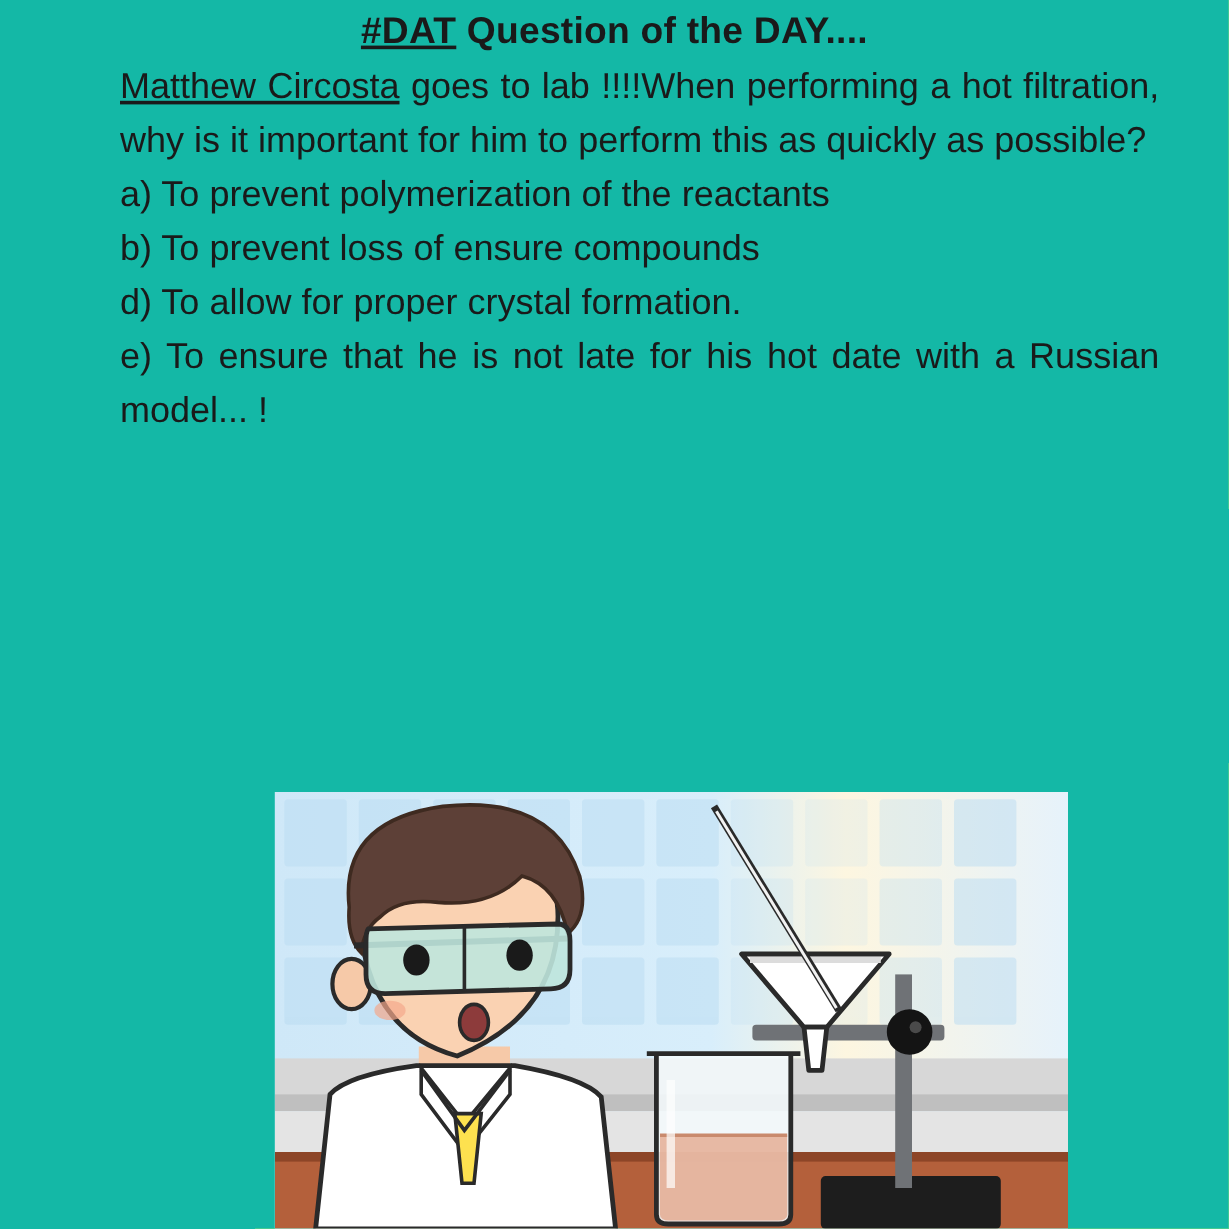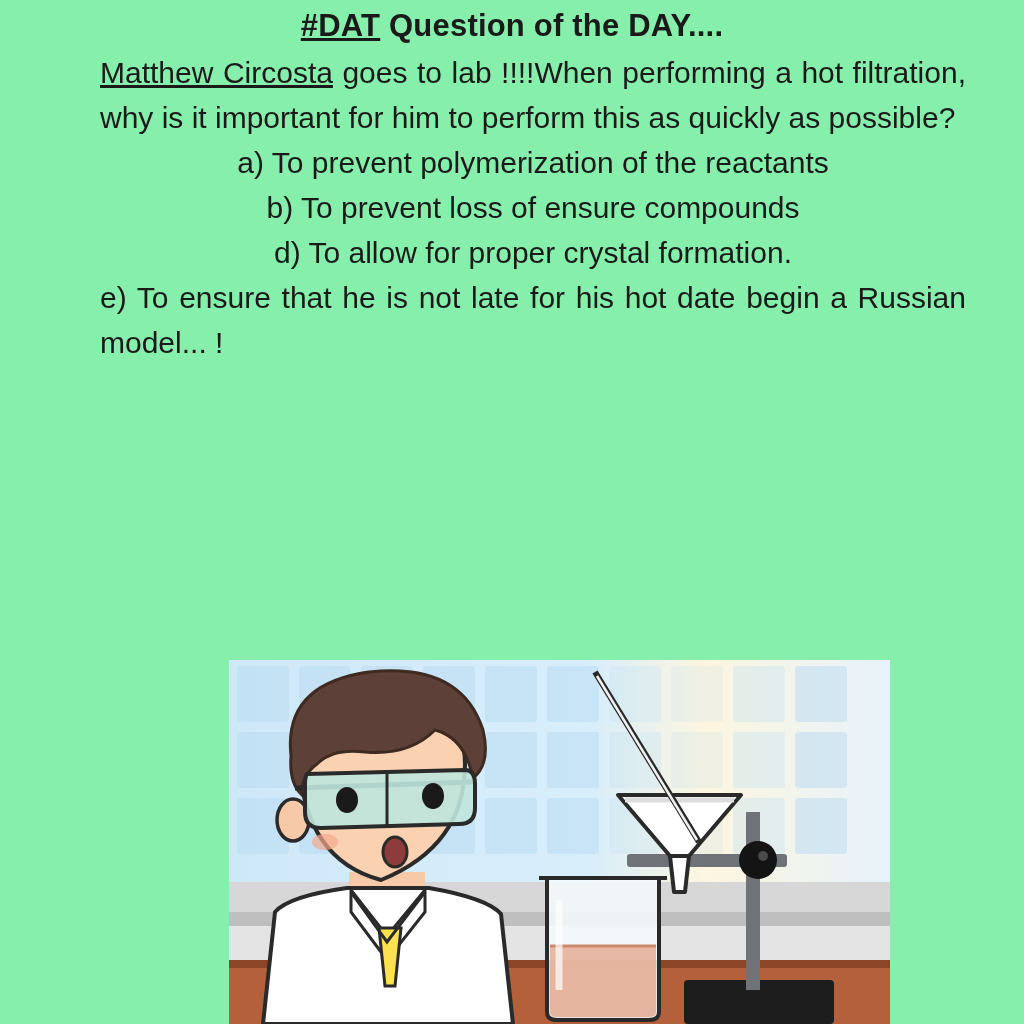--- a/index.html
+++ b/index.html
@@ -10,21 +10,21 @@
     width: 1024px;
     height: 1024px;
     background: #b2f264;
     font-family: "Liberation Sans", sans-serif;
     overflow: hidden;
   }
   .page {
     position: relative;
     width: 1024px;
     height: 1024px;
-    background: #86efac;
+    background: #14b8a6;
     box-sizing: border-box;
   }
   .title {
     text-align: center;
     font-size: 31px;
     font-weight: bold;
     color: #1a1a1a;
     padding: 8px 20px 2px 20px;
     letter-spacing: 0.2px;
   }
@@ -35,21 +35,21 @@
     padding: 4px 58px 0 100px;
     font-size: 30px;
     line-height: 45px;
     color: #1a1a1a;
   }
   .para-justify {
     text-align: justify;
     text-justify: inter-word;
   }
   .para-left {
-    text-align: center;
+    text-align: left;
   }
   .name-underline {
     text-decoration: underline;
   }
   .illustration-wrap {
     position: absolute;
     left: 229px;
     top: 660px;
     width: 661px;
     height: 364px;
@@ -72,21 +72,21 @@
 
   <div class="title">
     <span class="hash">#DAT</span><span> Question of the DAY....</span>
   </div>
 
   <div class="body-text">
     <div class="para-justify"><span class="name-underline">Matthew Circosta</span><span> goes to lab !!!!When performing a hot filtration, why is it important for him to perform this as quickly as possible?</span></div>
     <div class="para-left">a) To prevent polymerization of the reactants</div>
     <div class="para-left">b) To prevent loss of ensure compounds</div>
     <div class="para-left">d) To allow for proper crystal formation.</div>
-    <div class="para-justify">e) To ensure that he is not late for his hot date begin a Russian model... !</div>
+    <div class="para-justify">e) To ensure that he is not late for his hot date with a Russian model... !</div>
   </div>
 
   <div class="illustration-wrap">
     <svg class="illo" viewBox="0 0 661 364" xmlns="http://www.w3.org/2000/svg">
       <defs>
         <linearGradient id="wallGrad" x1="0" y1="0" x2="1" y2="0">
           <stop offset="0%" stop-color="#cfe8f8"></stop>
           <stop offset="55%" stop-color="#d8eefb"></stop>
           <stop offset="72%" stop-color="#fdf6e0"></stop>
           <stop offset="100%" stop-color="#e6f2fb"></stop>

